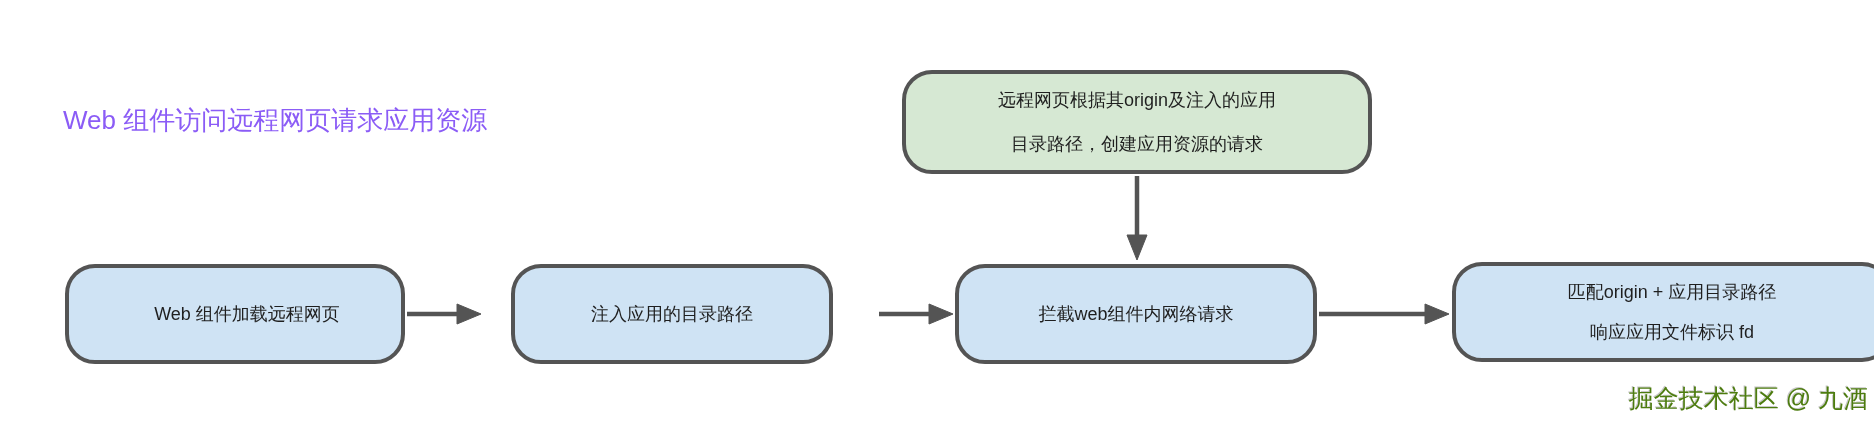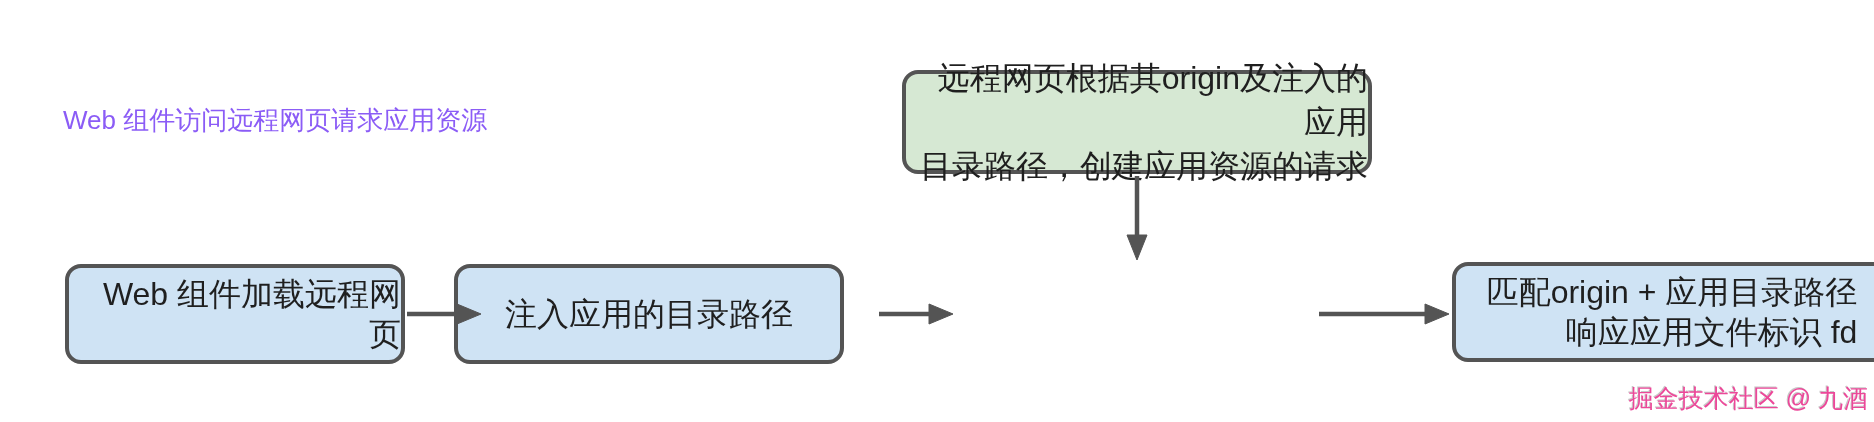--- a/index.html
+++ b/index.html
@@ -20,71 +20,72 @@
     font-size: 26px;
     line-height: 36px;
     color: #8b5cf6;
     white-space: nowrap;
   }
   .node {
     position: absolute;
     display: flex;
     align-items: center;
     justify-content: center;
-    text-align: right;
+    text-align: center;
     border: 4px solid #545454;
-    border-radius: 16px;
-    font-size: 32px;
+    border-radius: 30px;
+    font-size: 18px;
     white-space: pre-line;
   }
   .node-green {
     background: #d6e8d3;
     left: 902px;
     top: 70px;
     width: 470px;
     height: 104px;
     line-height: 44px;
   }
   .node-blue { background: #cfe3f4; top: 264px; height: 100px; line-height: 40px; }
   .node-step1 { left: 65px;   width: 340px; padding-left: 24px; }
-  .node-step2 { left: 454px;  width: 390px; }
+  .node-step2 { left: 511px;  width: 322px; }
   .node-step3 { left: 955px;  width: 362px; }
   .node-step4 { left: 1452px; top: 262px; width: 440px; }
   .arrows-layer {
     position: absolute;
     left: 0; top: 0;
     width: 1874px;
     height: 422px;
     pointer-events: none;
   }
   .watermark {
     position: absolute;
     top: 383px;
     right: 6px;
     font-size: 25px;
     line-height: 30px;
-    color: #ec4899;
+    color: #4d7c0f;
     text-shadow: 1px 1px 0 #ffffff, -1px -1px 0 #c8c8c8;
     white-space: nowrap;
   }
 </style>
 </head>
 <body>
 
 <div class="canvas">
 
   <div class="diagram-title">Web 组件访问远程网页请求应用资源</div>
 
   <div class="node node-green">远程网页根据其origin及注入的应用
 目录路径，创建应用资源的请求</div>
 
   <div class="node node-blue node-step1">Web 组件加载远程网页</div>
 
   <div class="node node-blue node-step2">注入应用的目录路径</div>
 
+  <div class="node node-blue node-step3">拦截web组件内网络请求</div>
 
   <div class="node node-blue node-step4">匹配origin + 应用目录路径
 响应应用文件标识 fd</div>
 
   <svg class="arrows-layer" width="1874" height="422" viewBox="0 0 1874 422" xmlns="http://www.w3.org/2000/svg">
     <g stroke="#545454" fill="#545454" stroke-width="4.5">
       <line x1="407" y1="314" x2="459" y2="314"></line>
       <polygon points="457,304 481,314 457,324" stroke-width="1"></polygon>
     </g>
     <g stroke="#545454" fill="#545454" stroke-width="4.5">

